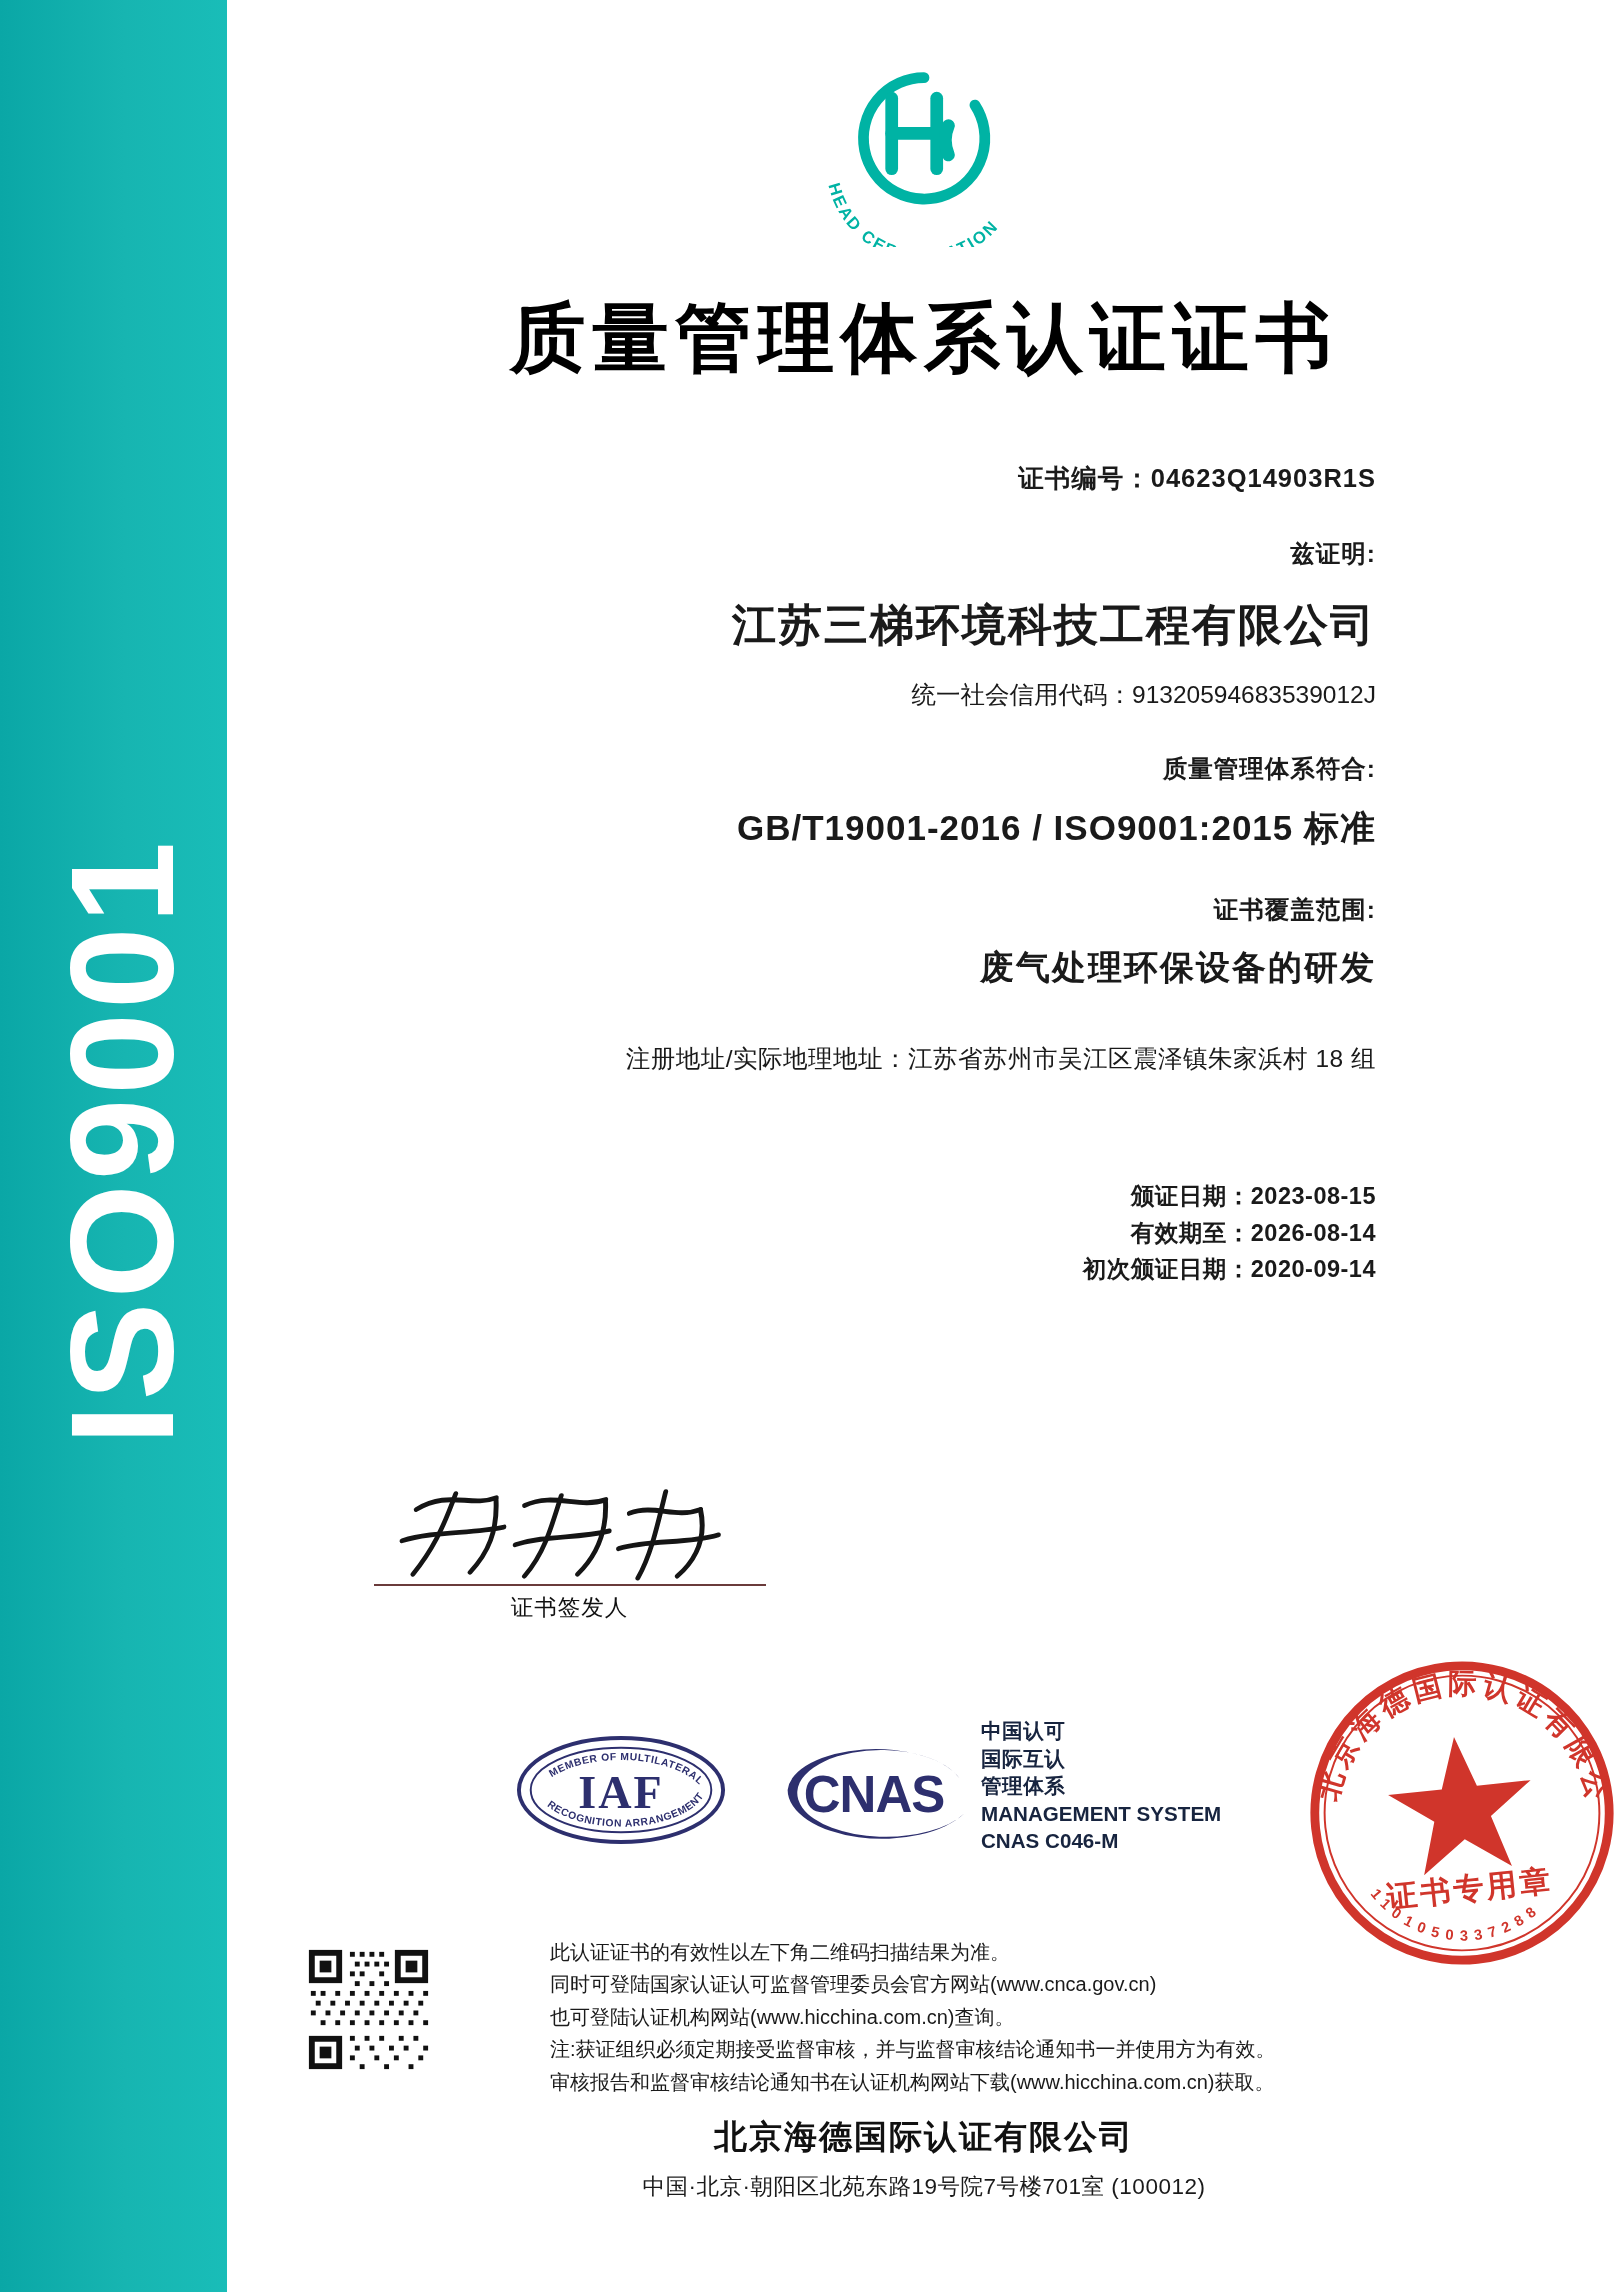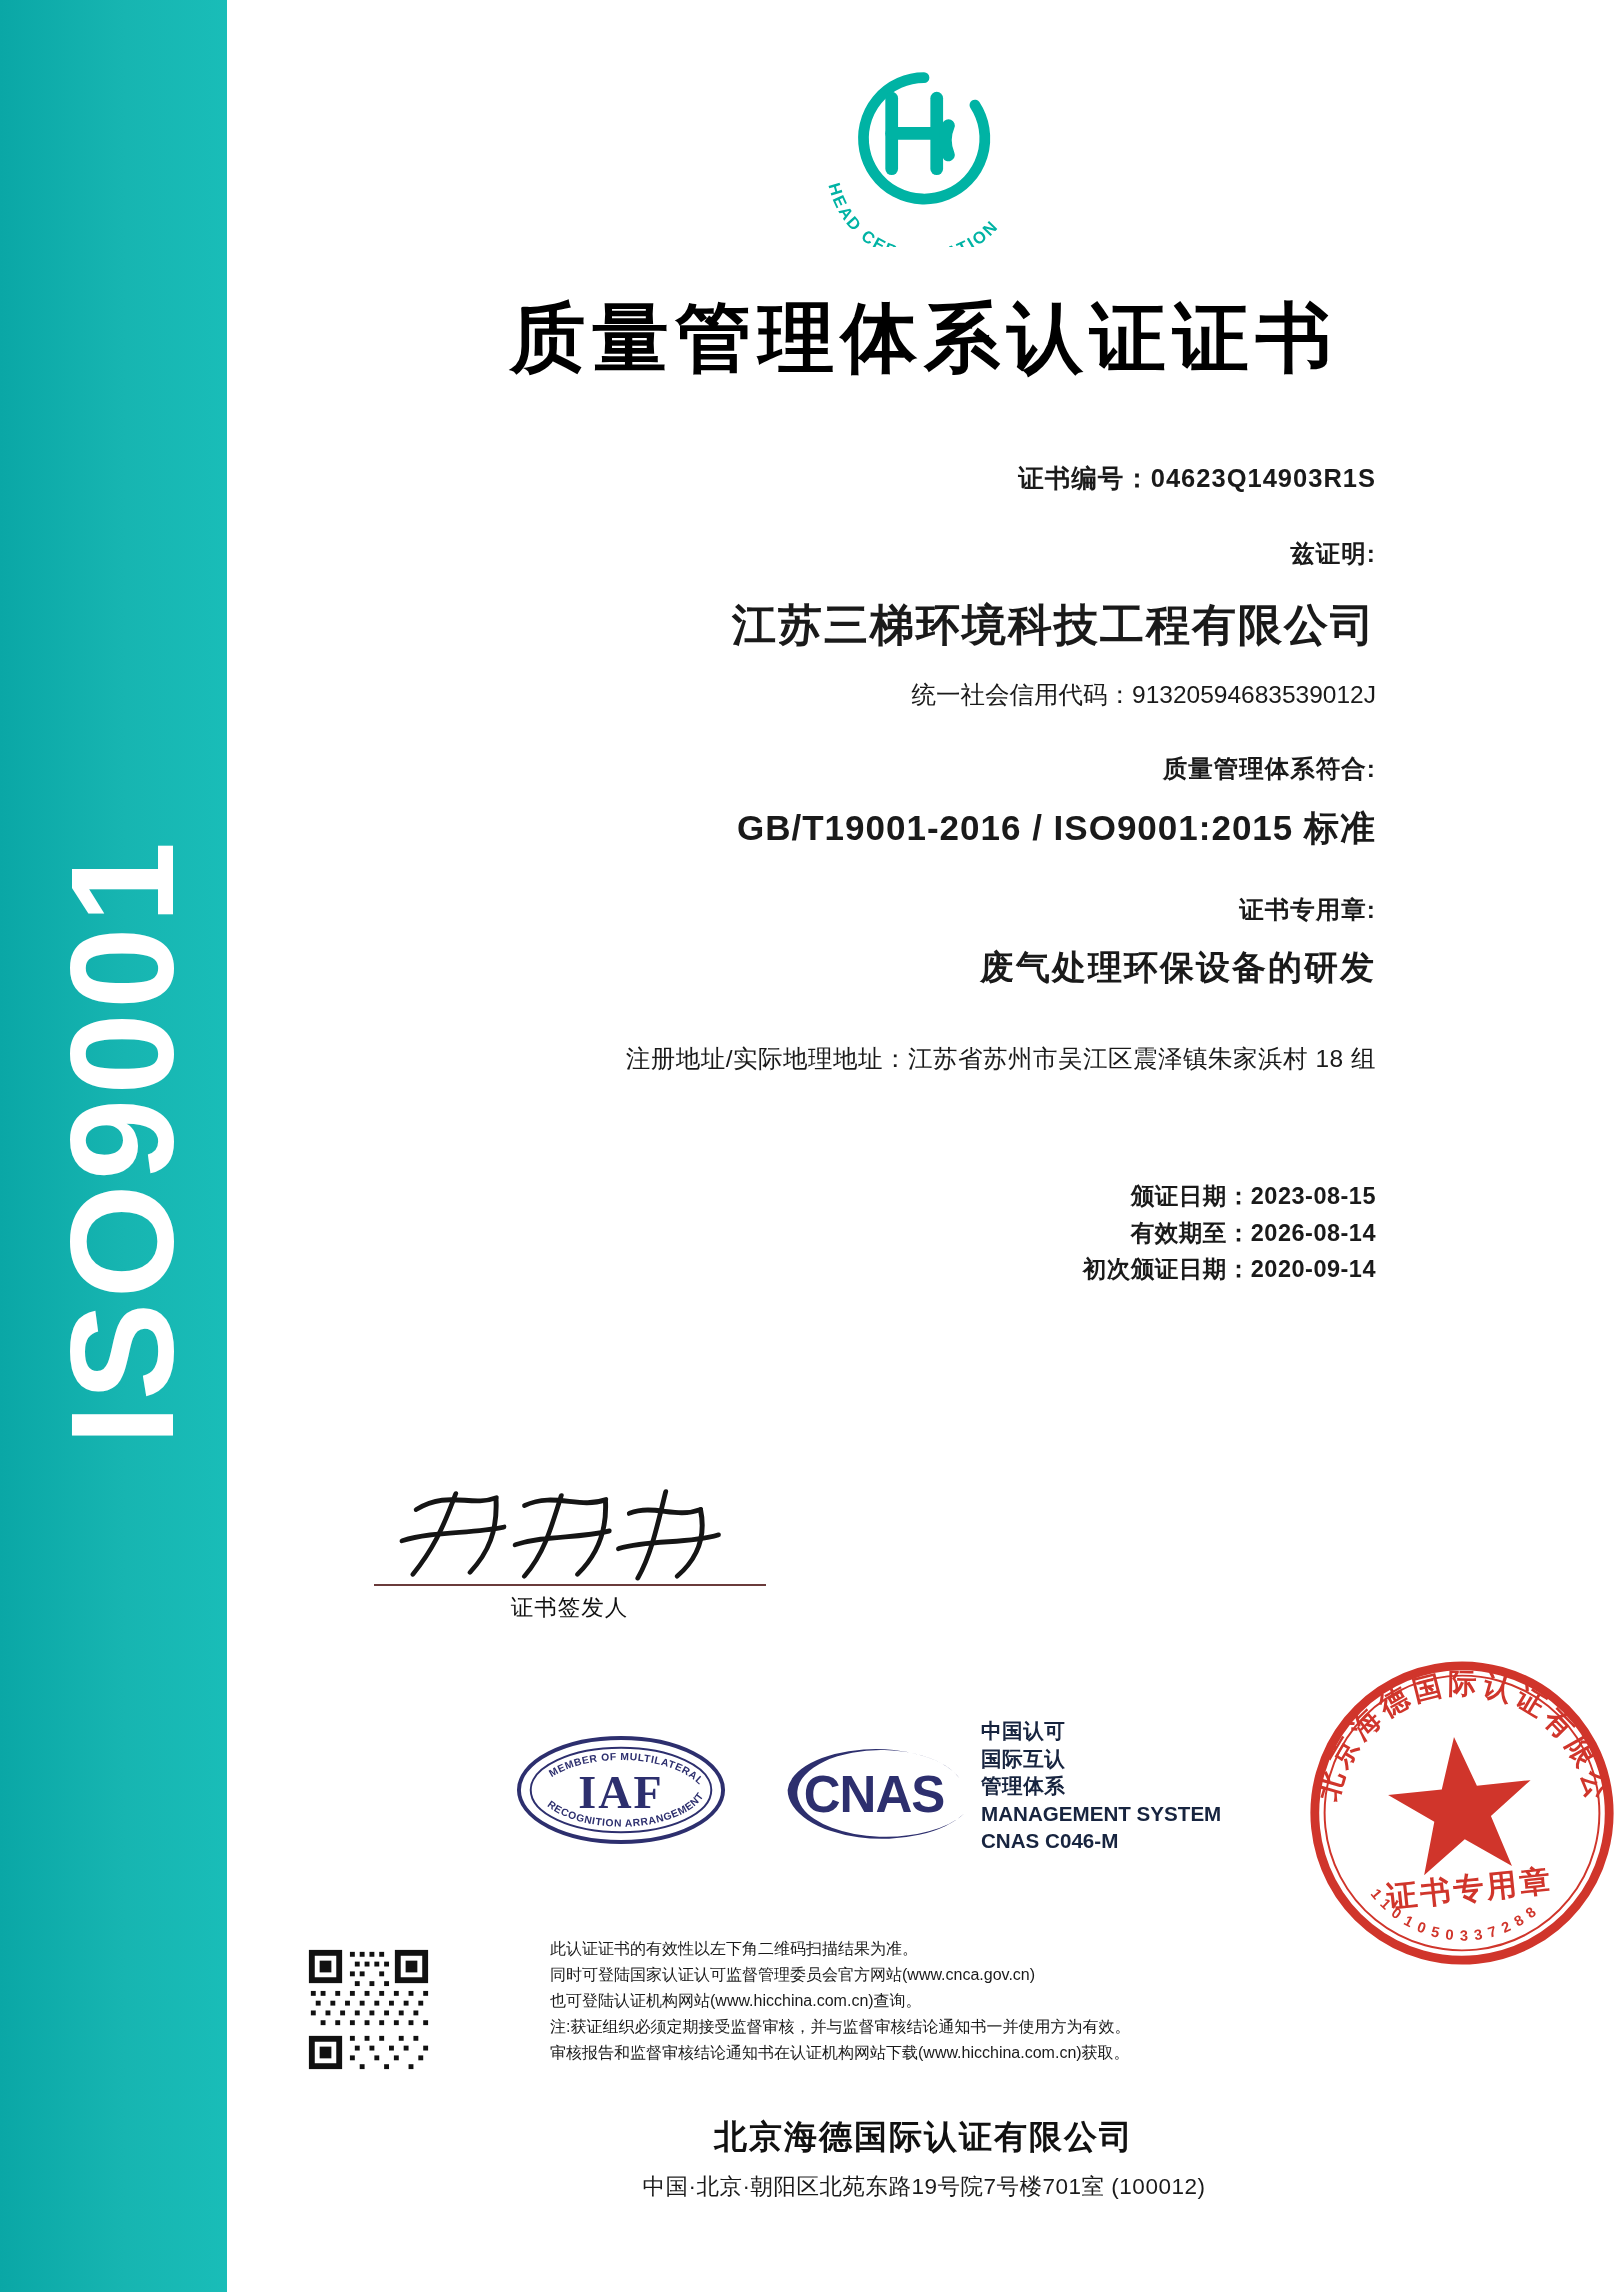--- a/index.html
+++ b/index.html
@@ -231,21 +231,21 @@
     width: 127px;
     height: 127px;
   }
 
   
   .footnotes {
     position: absolute;
     left: 323px;
     top: 1936px;
     width: 882px;
-    font-size: 16px;
+    font-size: 20px;
     line-height: 1.62;
     color: #1a1a1a;
   }
 
   
   .bottom-org {
     position: absolute;
     left: 0;
     right: 0;
     top: 2115px;
@@ -298,21 +298,21 @@
 
     <div class="cert-title">质量管理体系认证证书</div>
 
     <div class="info-block">
       <div class="cert-number">证书编号：04623Q14903R1S</div>
       <div class="label-line">兹证明:</div>
       <div class="company-name">江苏三梯环境科技工程有限公司</div>
       <div class="credit-code">统一社会信用代码：91320594683539012J</div>
       <div class="label-line">质量管理体系符合:</div>
       <div class="standard-line">GB/T19001-2016 / ISO9001:2015 标准</div>
-      <div class="label-line">证书专用章:</div>
+      <div class="label-line">证书覆盖范围:</div>
       <div class="scope-line">废气处理环保设备的研发</div>
       <div class="address-line">注册地址/实际地理地址：江苏省苏州市吴江区震泽镇朱家浜村 18 组</div>
       <div class="dates">
         <div>颁证日期：2023-08-15</div>
         <div>有效期至：2026-08-14</div>
         <div>初次颁证日期：2020-09-14</div>
       </div>
     </div>
 
     <div class="signature-area">

